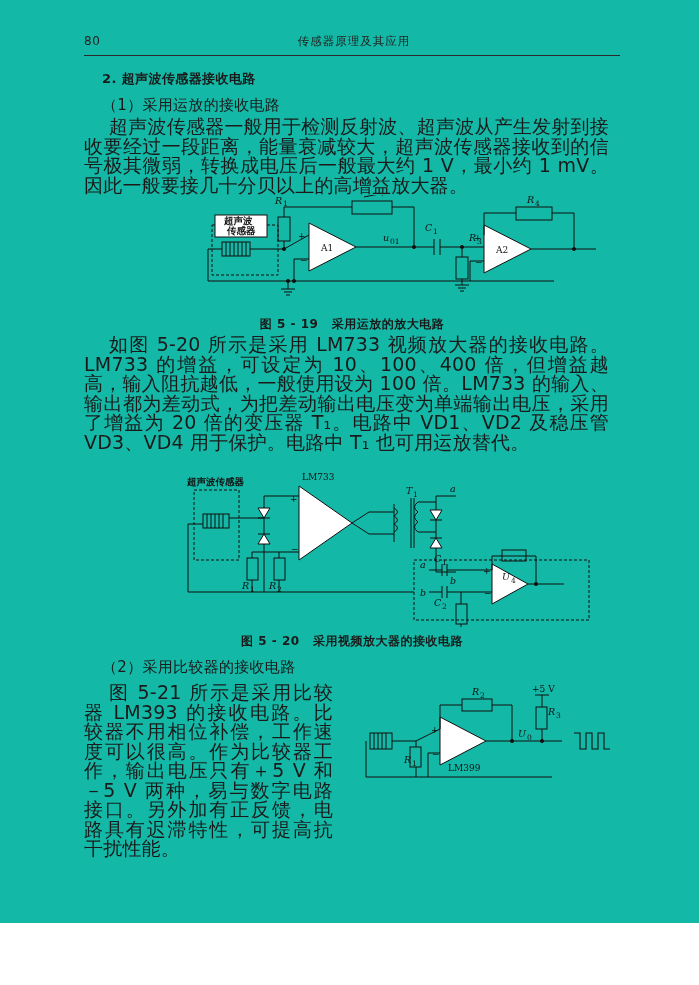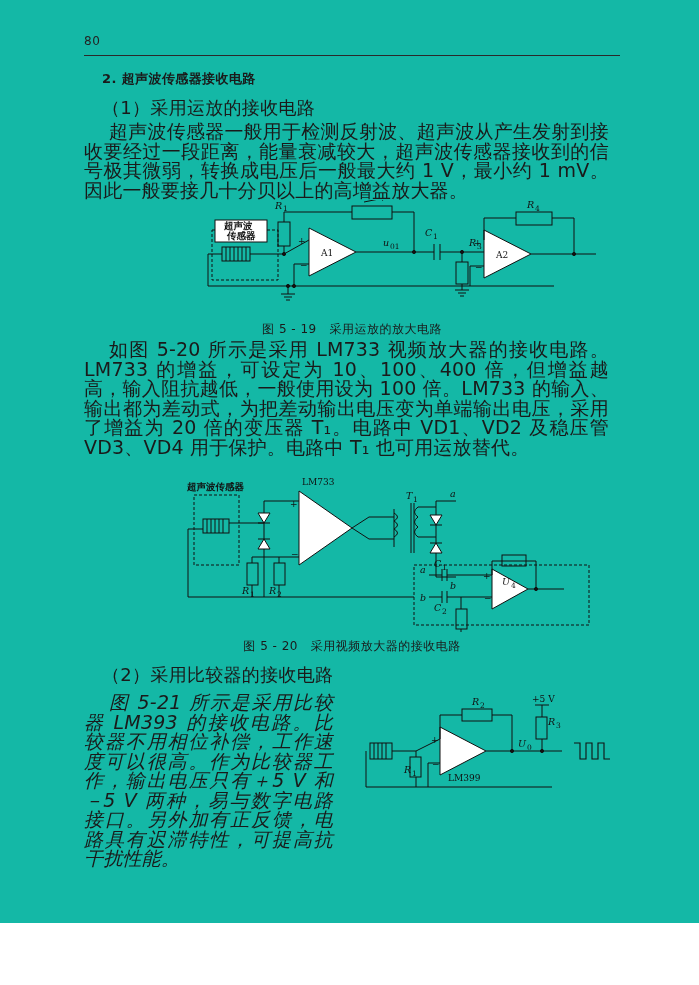--- a/index.html
+++ b/index.html
@@ -55,35 +55,35 @@
     width: 536px;
   }
   
   .sec-title {
     font-weight: bold;
     font-size: 13px;
     margin: 14px 0 6px 18px;
     letter-spacing: 0.4px;
   }
   .sub-title {
-    font-size: 18px;
+    font-size: 15px;
     margin: 8px 0 2px 18px;
     letter-spacing: 0.3px;
   }
   p.body {
     font-size: 19px;
     line-height: 19.5px;
     margin: 2px 11px 0 0;
     text-indent: 25px;
     text-align: justify;
     letter-spacing: 0.2px;
   }
   .fig-caption {
     text-align: center;
-    font-weight: normal;
+    font-weight: bold;
     font-size: 12px;
     margin-top: 6px;
     letter-spacing: 0.5px;
   }
   .fig-caption .sep { padding: 0 2px; }
   .figure {
     position: relative;
     width: 536px;
   }
   
@@ -93,35 +93,36 @@
   }
   .col-left {
     width: 268px;
     padding-right: 8px;
     box-sizing: border-box;
   }
   .col-right {
     width: 268px;
     position: relative;
   }
-  .col-left p.body { text-indent: 25px; font-style: italic; }
+  .col-left p.body { text-indent: 25px; }
   svg { display: block; }
   .lbl { font-family: "DejaVu Serif", "Liberation Serif", serif; font-size: 9px; fill: #111; }
   .lbl-i { font-family: "DejaVu Serif", "Liberation Serif", serif; font-style: italic; font-size: 9.5px; fill: #111; }
   .lbl-cn-b { font-family: "DejaVu Sans", "Liberation Sans", sans-serif; font-size: 9.5px; font-weight: bold; fill: #111; }
   .lbl-sm { font-family: "DejaVu Serif", "Liberation Serif", serif; font-size: 7.5px; fill: #111; }
 </style>
 </head>
 <body>
 
 <div class="page">
   <div class="content">
 
     <div class="page-header">
       <div class="page-number">80</div>
+      <div class="header-title">传感器原理及其应用</div>
     </div>
     <hr class="rule">
 
     <div class="sec-title">2. 超声波传感器接收电路</div>
 
     <div class="sub-title">（1）采用运放的接收电路</div>
     <p class="body">超声波传感器一般用于检测反射波、超声波从产生发射到接收要经过一段距离，能量衰减较大，超声波传感器接收到的信号极其微弱，转换成电压后一般最大约 1 V，最小约 1 mV。因此一般要接几十分贝以上的高增益放大器。</p>
 
     <div class="figure">
       <svg width="536" height="115" viewBox="0 0 536 115">

